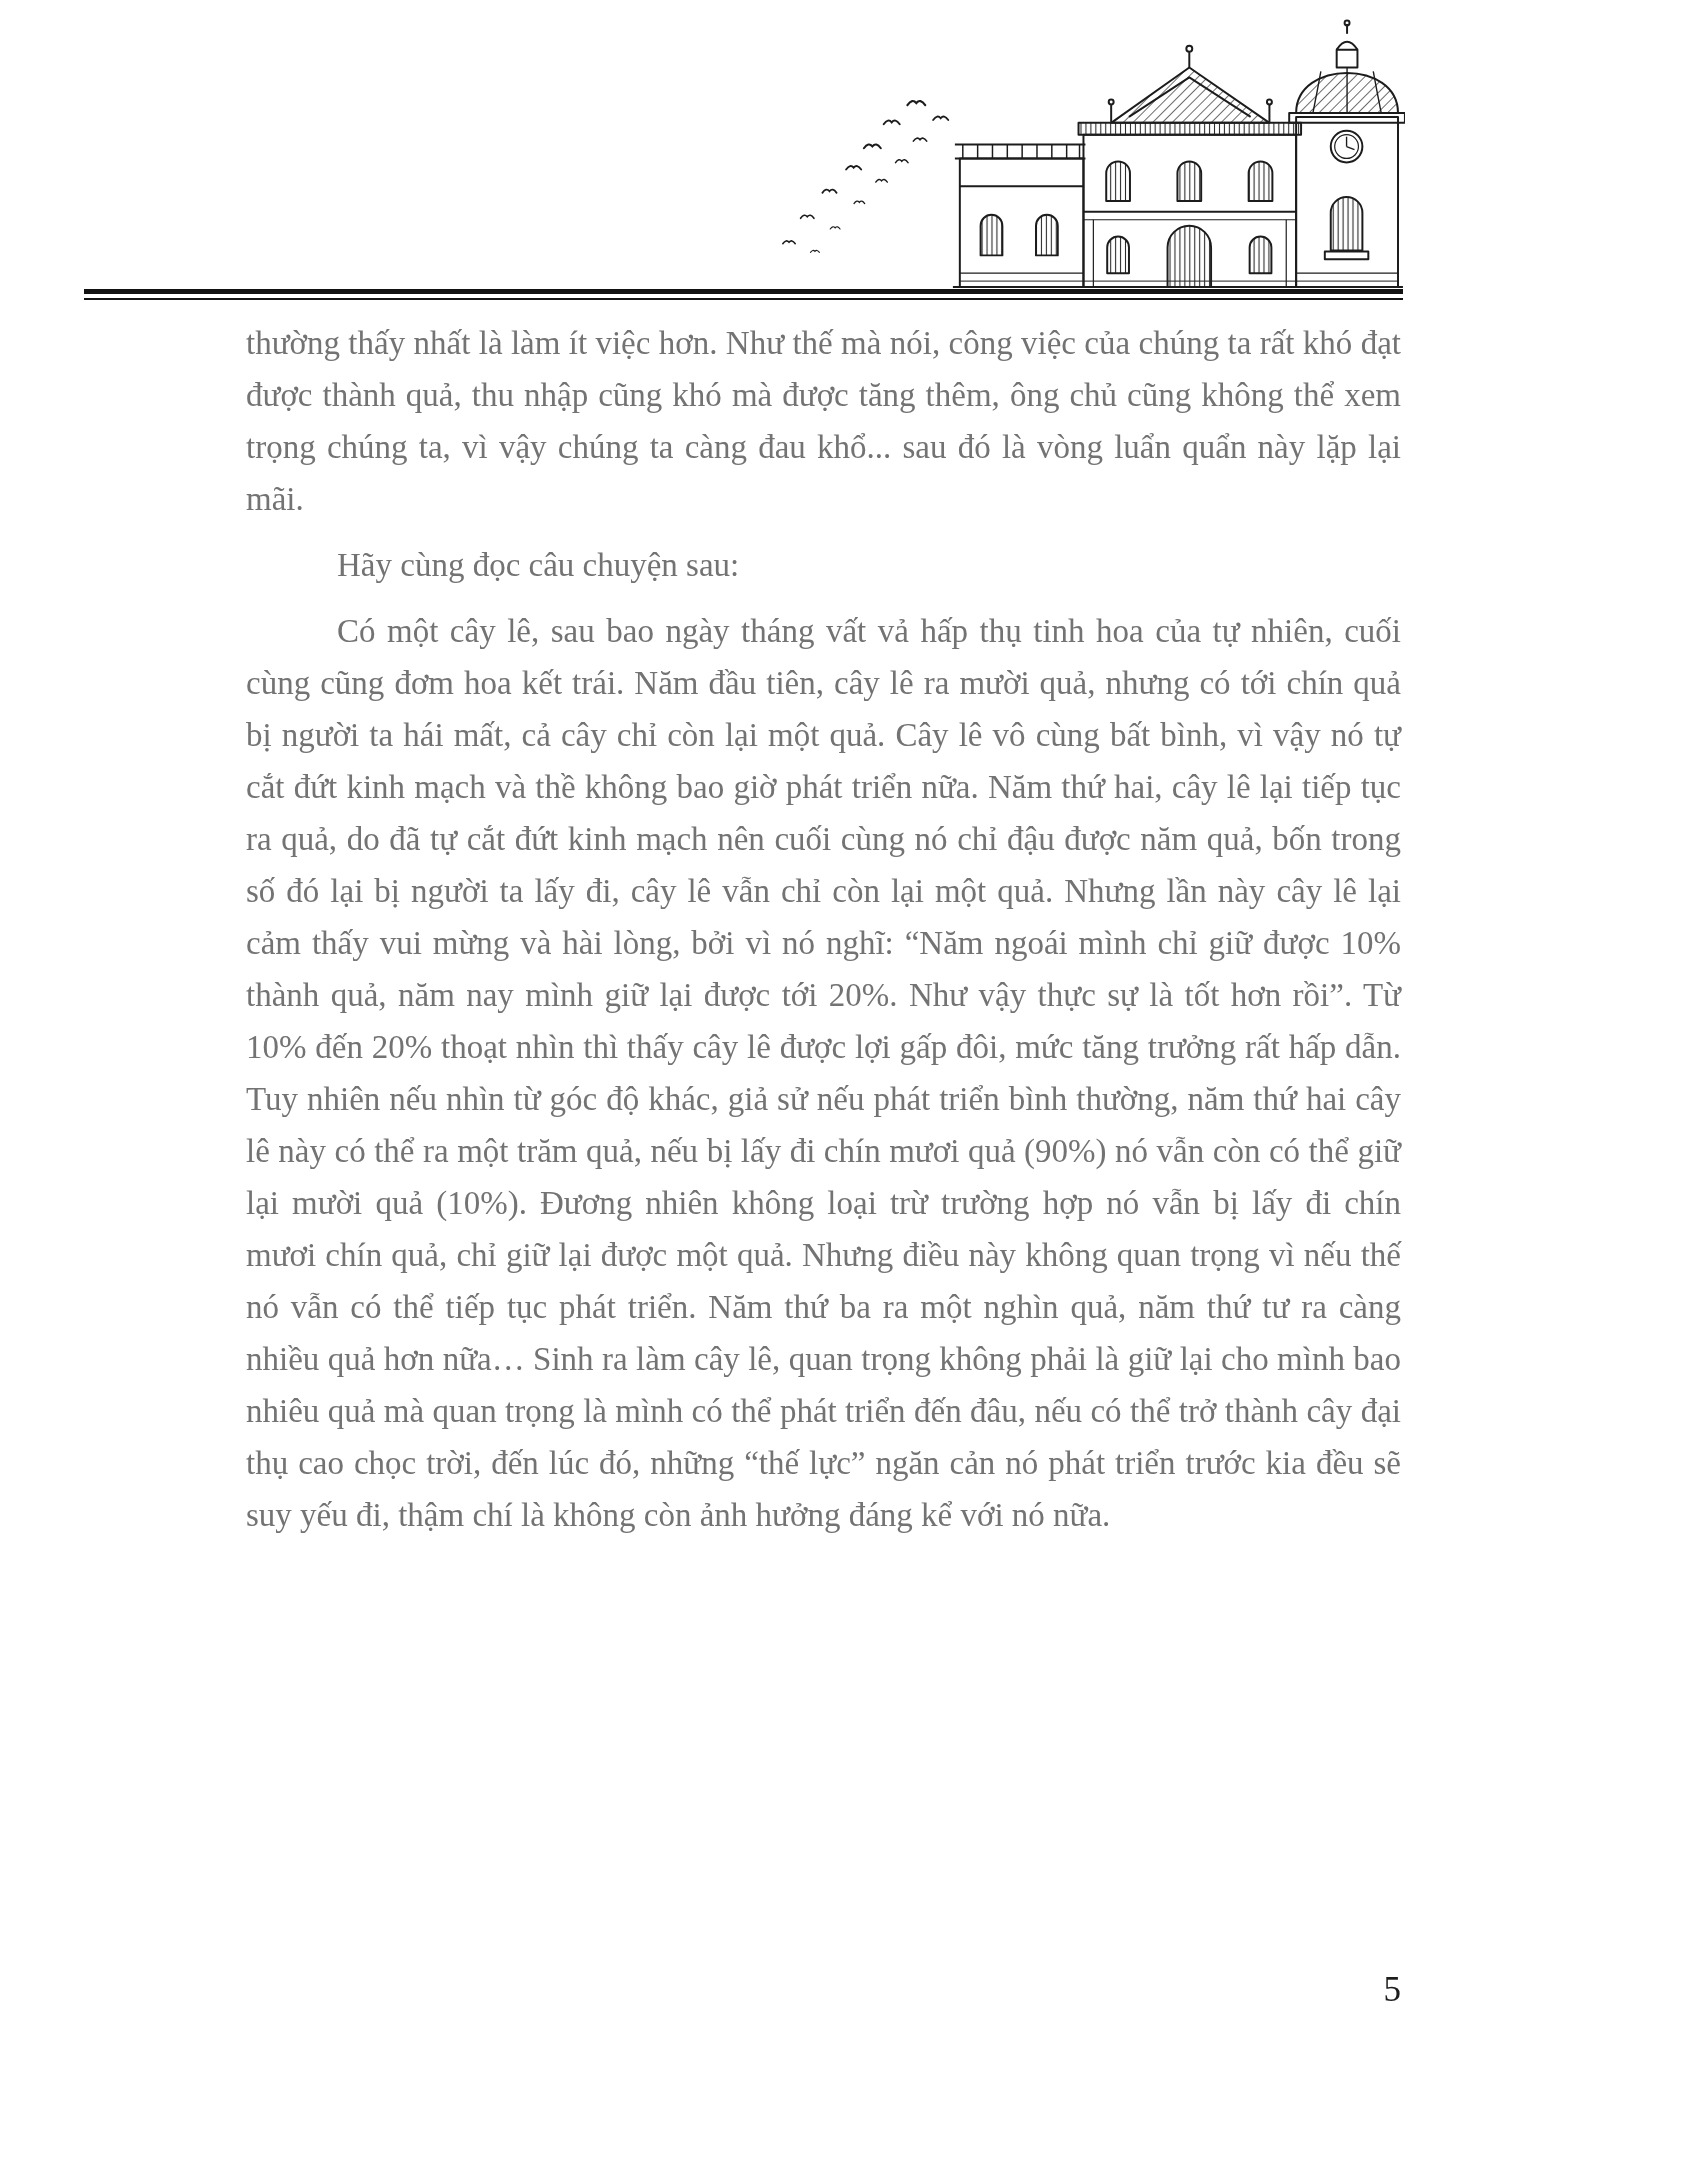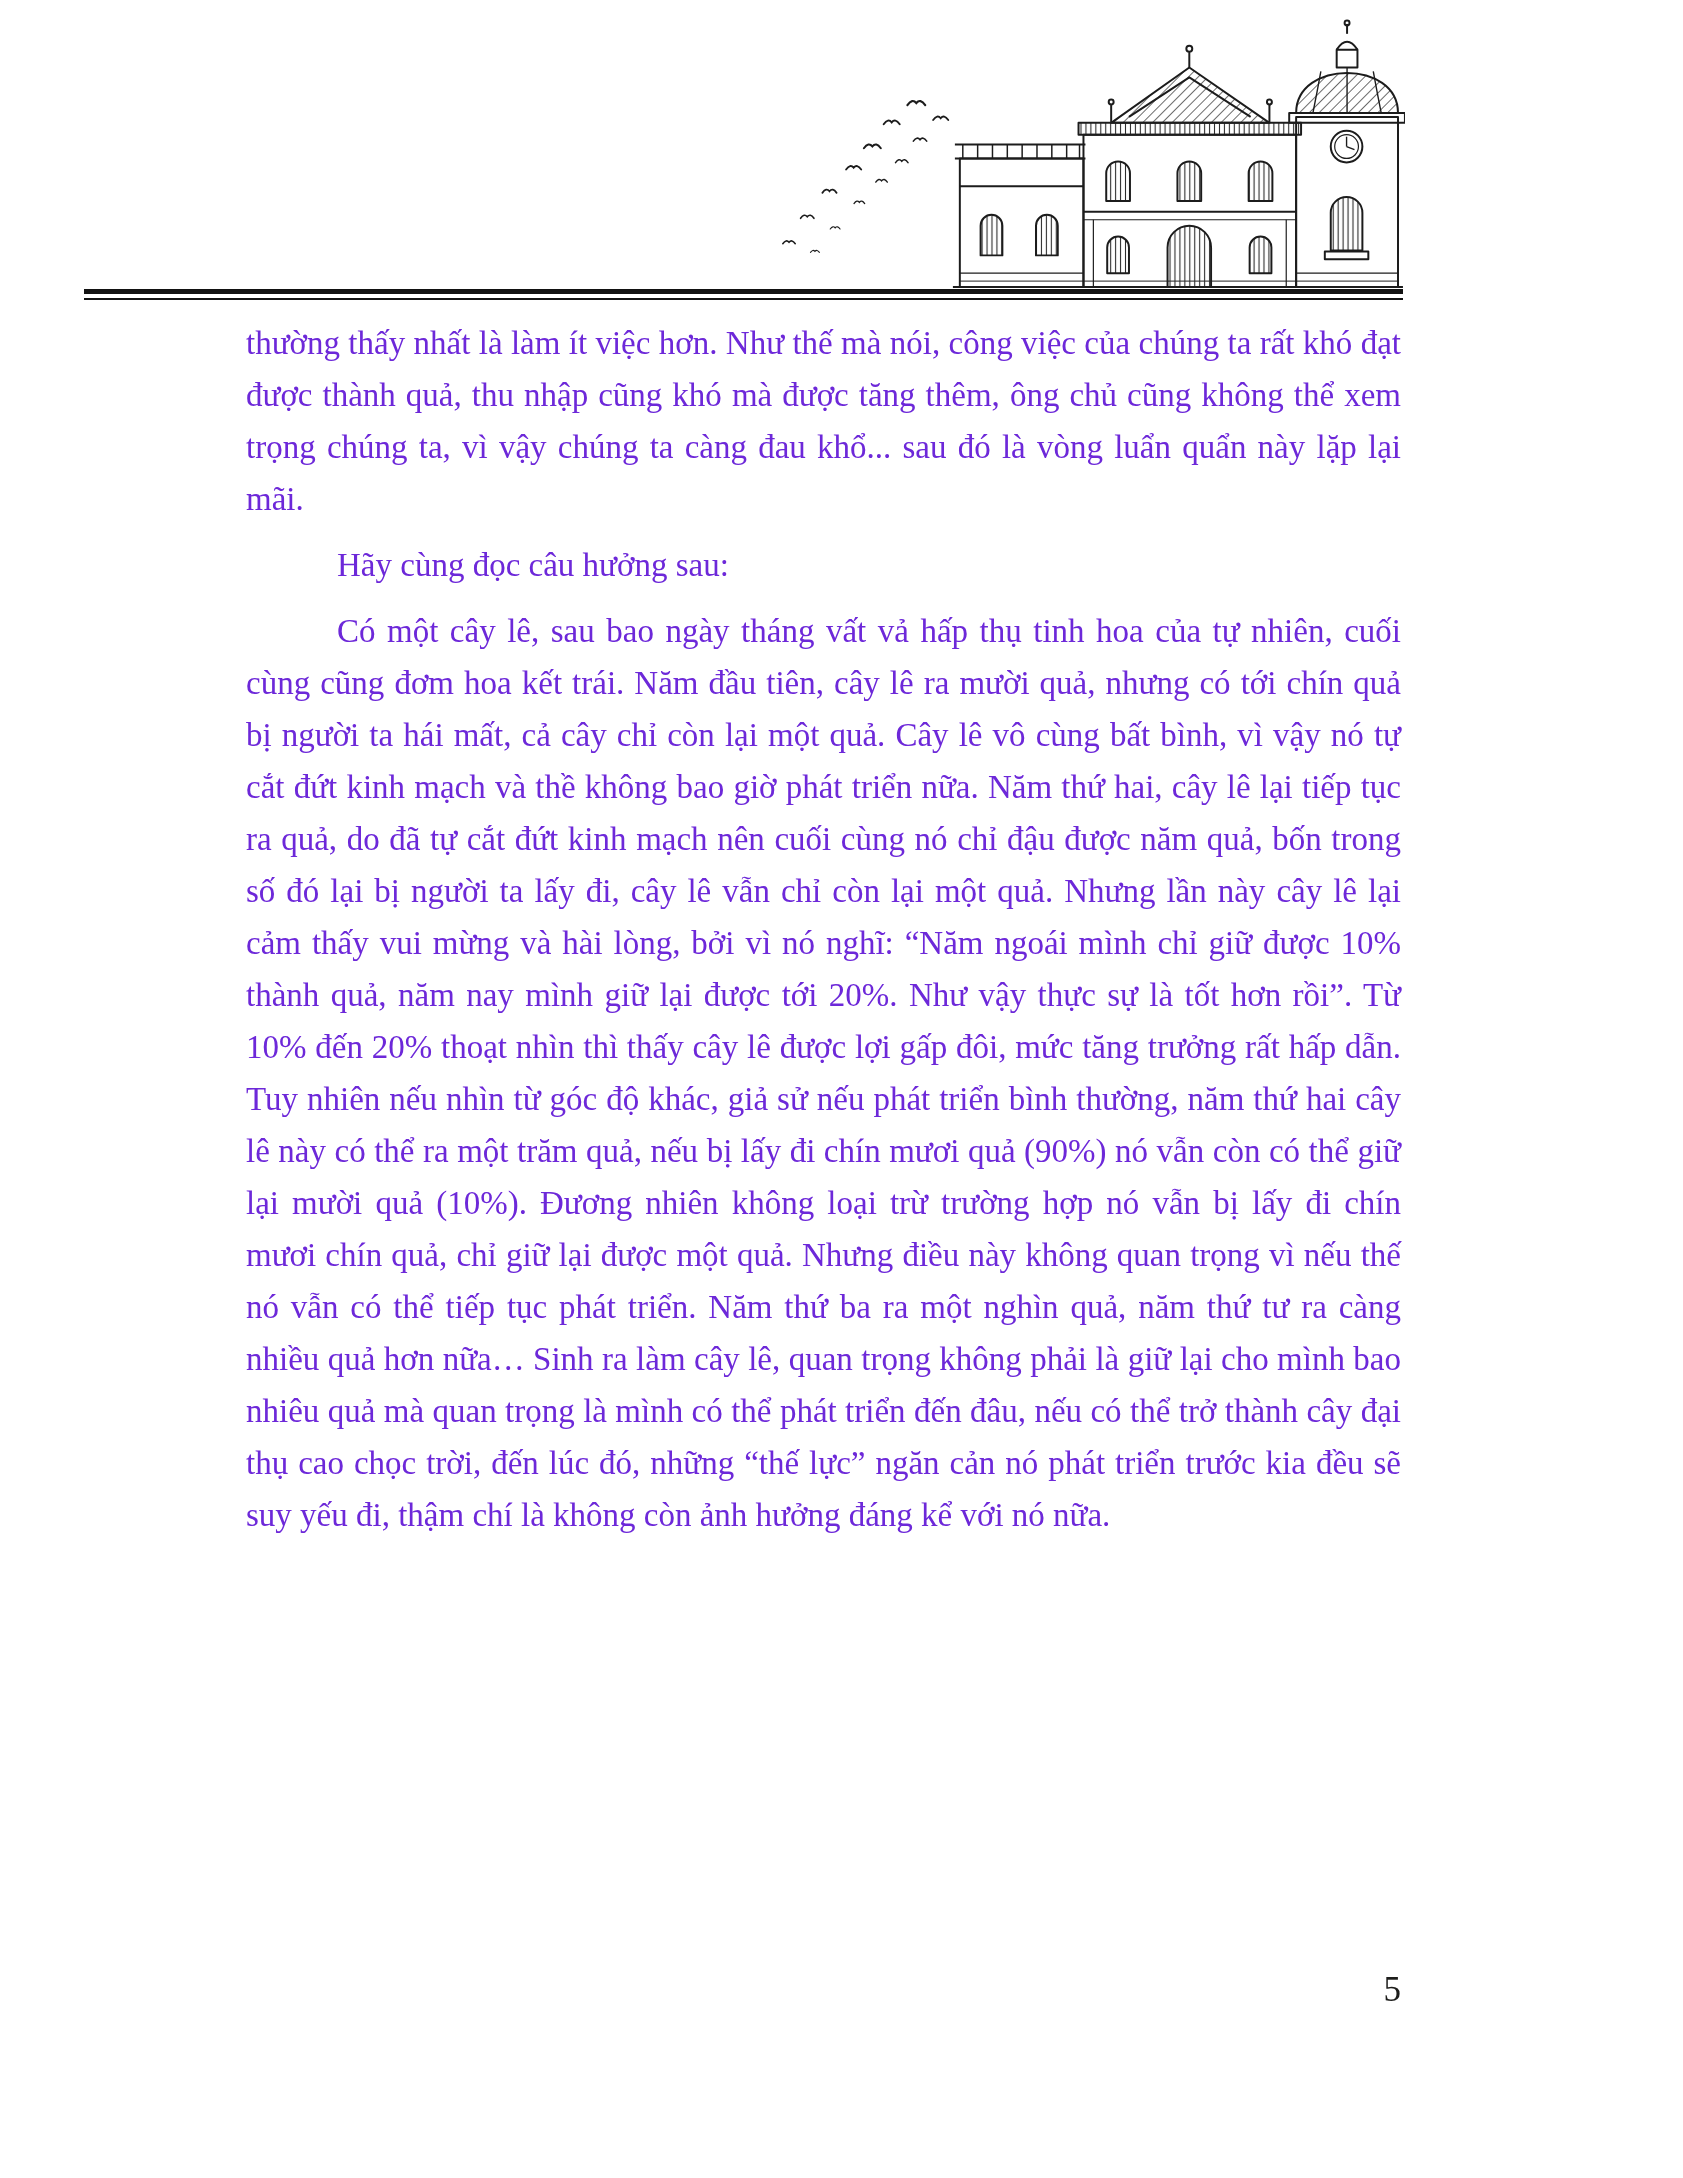--- a/index.html
+++ b/index.html
@@ -16,21 +16,21 @@
     position:absolute;left:84px;top:289px;width:1319px;height:4px;
     border-top:5px solid #121212;border-bottom:2px solid #121212;
   }
   main{
     position:absolute;left:246px;top:317px;width:1155px;
   }
   main p{
     margin:0 0 14px 0;
     font-size:33px;line-height:52px;
     text-align:justify;
-    color:#6d28d9;
+    color:#737373;
   }
   p.indent{text-indent:91px;}
   p.bold{font-weight:bold;}
   .page-number{
     position:absolute;top:1970px;left:246px;width:1155px;
     text-align:right;font-size:35px;color:#1d1d1b;
   }
 </style>
 </head>
 <body>
@@ -127,20 +127,20 @@
       <path d="M580 235 v-38 a16 16 0 0 1 32 0 v38 z" fill="url(#hatchB)"></path>
       <rect x="574" y="236" width="44" height="8"></rect>
       <line x1="545" y1="258" x2="648" y2="258" stroke-width="1.2"></line>
     </g>
   </svg>
 
   <div class="double-rule"></div>
 
   <main>
     <p>thường thấy nhất là làm ít việc hơn. Như thế mà nói, công việc của chúng ta rất khó đạt được thành quả, thu nhập cũng khó mà được tăng thêm, ông chủ cũng không thể xem trọng chúng ta, vì vậy chúng ta càng đau khổ... sau đó là vòng luẩn quẩn này lặp lại mãi.</p>
-    <p class="indent">Hãy cùng đọc câu hưởng sau:</p>
+    <p class="indent">Hãy cùng đọc câu chuyện sau:</p>
     <p class="indent">Có một cây lê, sau bao ngày tháng vất vả hấp thụ tinh hoa của tự nhiên, cuối cùng cũng đơm hoa kết trái. Năm đầu tiên, cây lê ra mười quả, nhưng có tới chín quả bị người ta hái mất, cả cây chỉ còn lại một quả. Cây lê vô cùng bất bình, vì vậy nó tự cắt đứt kinh mạch và thề không bao giờ phát triển nữa. Năm thứ hai, cây lê lại tiếp tục ra quả, do đã tự cắt đứt kinh mạch nên cuối cùng nó chỉ đậu được năm quả, bốn trong số đó lại bị người ta lấy đi, cây lê vẫn chỉ còn lại một quả. Nhưng lần này cây lê lại cảm thấy vui mừng và hài lòng, bởi vì nó nghĩ: “Năm ngoái mình chỉ giữ được 10% thành quả, năm nay mình giữ lại được tới 20%. Như vậy thực sự là tốt hơn rồi”. Từ 10% đến 20% thoạt nhìn thì thấy cây lê được lợi gấp đôi, mức tăng trưởng rất hấp dẫn. Tuy nhiên nếu nhìn từ góc độ khác, giả sử nếu phát triển bình thường, năm thứ hai cây lê này có thể ra một trăm quả, nếu bị lấy đi chín mươi quả (90%) nó vẫn còn có thể giữ lại mười quả (10%). Đương nhiên không loại trừ trường hợp nó vẫn bị lấy đi chín mươi chín quả, chỉ giữ lại được một quả. Nhưng điều này không quan trọng vì nếu thế nó vẫn có thể tiếp tục phát triển. Năm thứ ba ra một nghìn quả, năm thứ tư ra càng nhiều quả hơn nữa… Sinh ra làm cây lê, quan trọng không phải là giữ lại cho mình bao nhiêu quả mà quan trọng là mình có thể phát triển đến đâu, nếu có thể trở thành cây đại thụ cao chọc trời, đến lúc đó, những “thế lực” ngăn cản nó phát triển trước kia đều sẽ suy yếu đi, thậm chí là không còn ảnh hưởng đáng kể với nó nữa.</p>
   </main>
 
   <div class="page-number">5</div>
 
 </div>
 
 
 </body></html>

